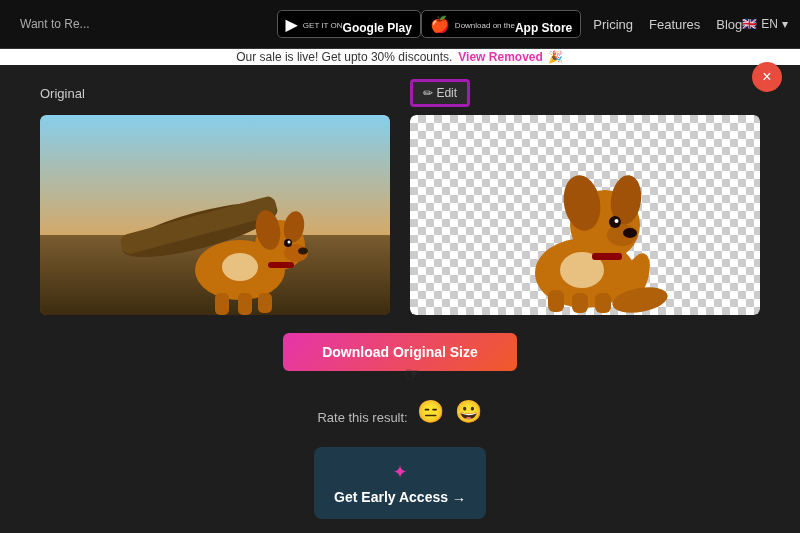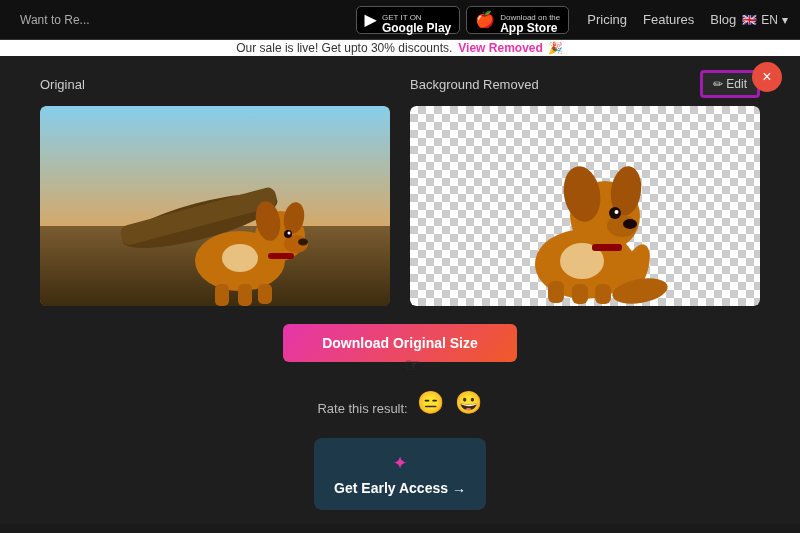--- a/index.html
+++ b/index.html
@@ -8,26 +8,26 @@
       height: 533px;
       background: #1a1a1a;
       font-family: Arial, sans-serif;
       overflow: hidden;
       position: relative;
     }
 
     
     .top-nav {
       background: #111;
-      height: 40px;
+      height: 49px;
       display: flex;
       align-items: center;
       justify-content: flex-end;
       padding: 0 12px;
-      gap: 6px;
+      gap: 0;
       border-bottom: 1px solid #333;
     }
 
     .nav-left {
       flex: 1;
       display: flex;
       align-items: center;
       padding-left: 8px;
     }
 
@@ -61,21 +61,21 @@
     }
 
     .store-btn .store-text-main {
       font-size: 12px;
       font-weight: bold;
       line-height: 1;
     }
 
     .store-btn-text {
       display: flex;
-      flex-direction: column;
+      flex-direction: row;
       margin-top: 8px;
     }
 
     .nav-links {
       display: flex;
       gap: 16px;
       margin-left: 12px;
     }
 
     .nav-links a {
@@ -361,21 +361,20 @@
 
 <button class="close-btn">×</button>
 
 <div class="main-content">
 
   <div class="labels-and-edit">
     <div class="left-label-area">
       <span class="label-original">Original</span>
     </div>
     <div class="right-label-area">
-      <span class="label-bg-removed">Background Removed</span>
       <button class="edit-btn">✏ Edit</button>
     </div>
   </div>
 
   <div class="images-row">
 
     <div class="image-container">
       <div class="original-img">
         <svg width="100%" height="100%" viewBox="0 0 350 200">
 

